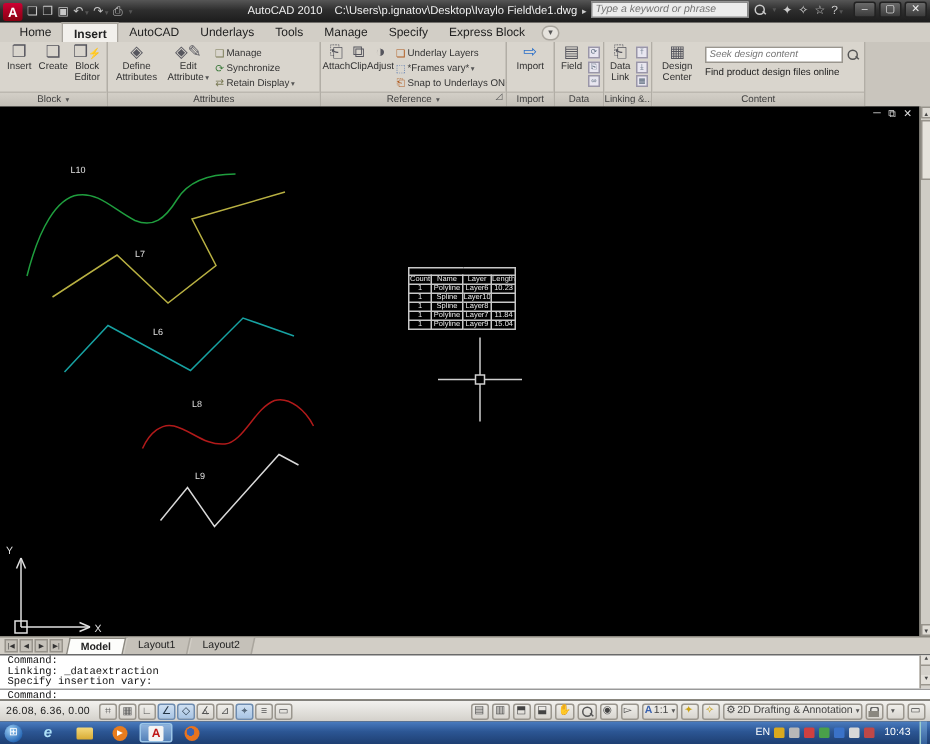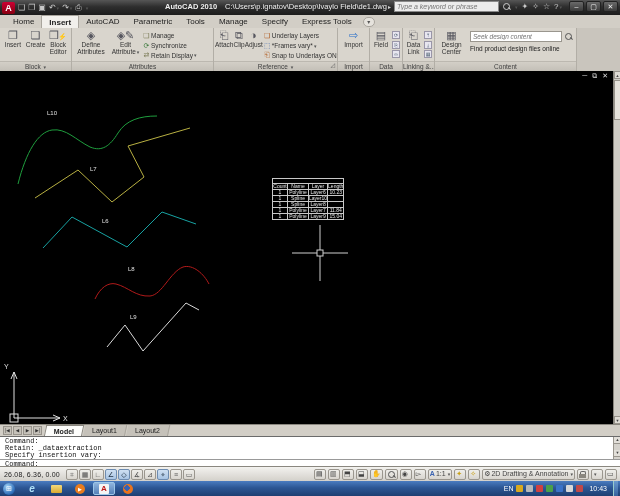--- a/index.html
+++ b/index.html
@@ -9,21 +9,21 @@
   
   .titlebar { position:absolute; top:0; left:0; width:620px; height:15px;
     background:linear-gradient(180deg,#565656 0%,#2e2e2e 45%,#1c1c1c 100%);
     display:flex; align-items:center; color:#ddd; font-size:8px; }
   .app-icon { width:13px; height:12px; background:linear-gradient(#c03,#801); border-radius:2px;
     color:#fff; font-weight:bold; font-size:9px; line-height:12px; text-align:center; margin:0 3px 0 2px; }
   .qat { display:flex; align-items:center; gap:3px; color:#c8c8c8; font-size:8px; }
   .qat span { cursor:default; }
   .title-text { position:absolute; left:165px; top:2px; width:260px; white-space:nowrap; overflow:hidden;
     color:#f0f0f0; font-size:7.5px; }
-  .title-text b { font-weight:bold; margin-right:8px;margin-top:28px; }
+  .title-text b { font-weight:normal; margin-right:8px;margin-top:28px; }
   .infocenter { position:absolute; left:388px; top:1px; display:flex; align-items:center; gap:3px; }
   .ic-search { width:105px; height:11px; background:#ececec; border:1px solid #8a8a8a;
     font-size:7px; font-style:italic; color:#666; padding:0 2px; font-family:"Liberation Sans",sans-serif; }
   .mag { position:relative; width:9px; height:9px; display:inline-block; }
   .mag::before { content:""; position:absolute; left:1px; top:1px; width:5px; height:5px;
     border:1px solid #ccc; border-radius:50%; }
   .mag::after { content:""; position:absolute; left:6px; top:6px; width:3px; height:1px;
     background:#ccc; transform:rotate(45deg); }
   .ic-icons { display:flex; gap:4px; color:#ccc; font-size:8px; align-items:center; }
   .win-buttons { position:absolute; right:2px; top:1px; display:flex; gap:2px; }
@@ -179,25 +179,25 @@
       <span>▢</span>
       <span>✕</span>
     </div>
   </div>
 
   <div class="tabrow">
 
   <div class="rtab">Home</div>
       <div class="rtab active">Insert</div>
       <div class="rtab">AutoCAD</div>
-      <div class="rtab">Parametric</div>
+      <div class="rtab">Underlays</div>
       <div class="rtab">Tools</div>
       <div class="rtab">Manage</div>
       <div class="rtab">Specify</div>
-      <div class="rtab">Express Tools</div>
+      <div class="rtab">Express Block</div>
       <div class="ribbon-toggle">▾</div>
     </div>
 
   <div class="ribbon">
 
     <div class="panel" style="width:72px;">
       <div class="bigbtn" style="width:24px;">
         <span class="bicon">❐</span>
         <span>Insert</span>
       </div>
@@ -439,21 +439,21 @@
     <div id="ltab-strip" style="display:flex;">
         <div class="ltab active"><span>Model</span></div>
         <div class="ltab"><span>Layout1</span></div>
         <div class="ltab"><span>Layout2</span></div>
       </div>
   </div>
 
   <div class="cmd">
     <div class="cmd-hist" id="cmd-hist">
         <div>Command:</div>
-        <div>Retain: _dataextraction</div>
+        <div>Linking: _dataextraction</div>
         <div>Specify insertion vary:</div>
       </div>
     <div class="cmd-prompt">Command:</div>
     <div class="cmd-scroll">
       <span>▲</span>
       <span style="margin-top:6px;">▼</span>
     </div>
   </div>
 
   <div class="status">

